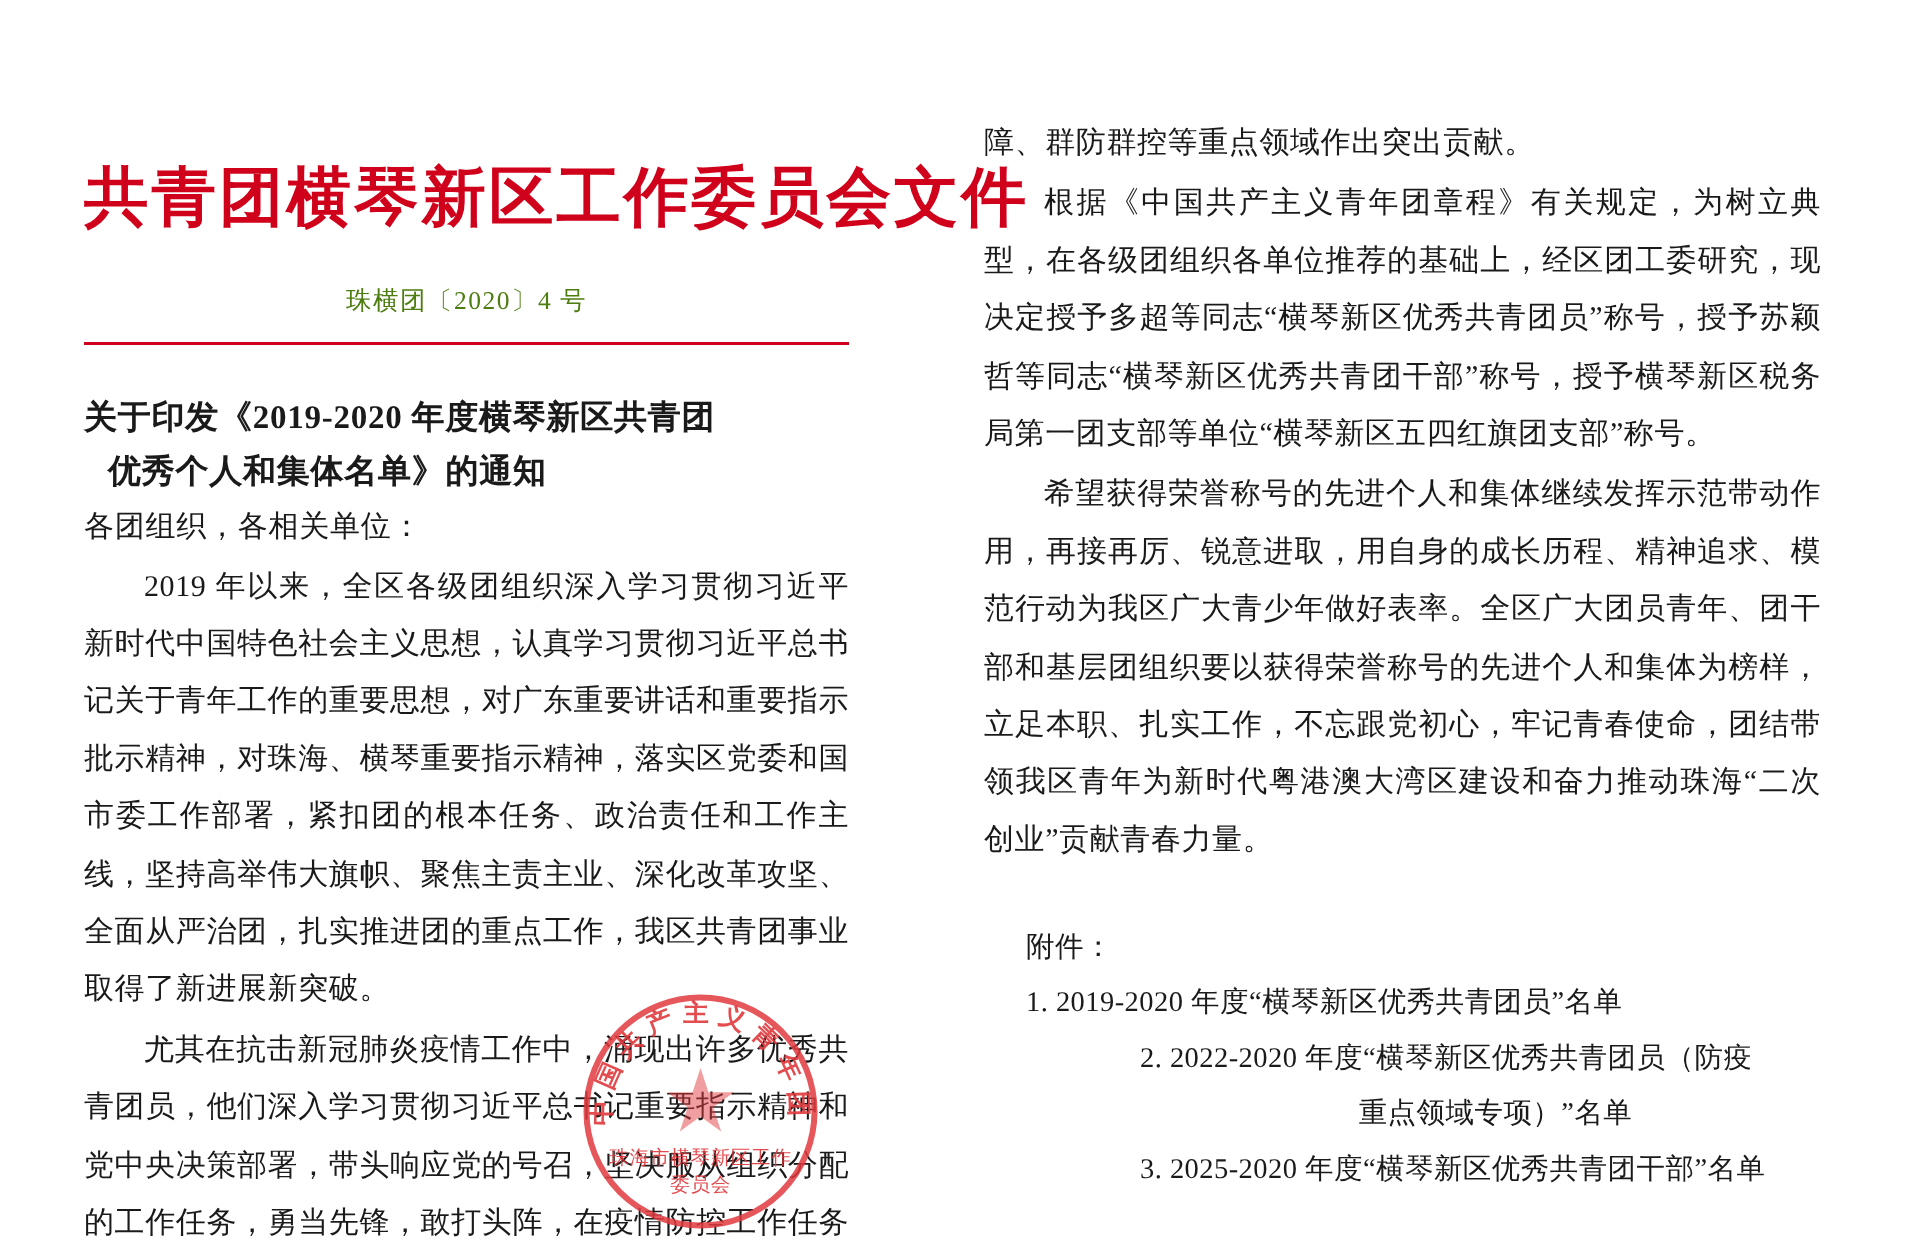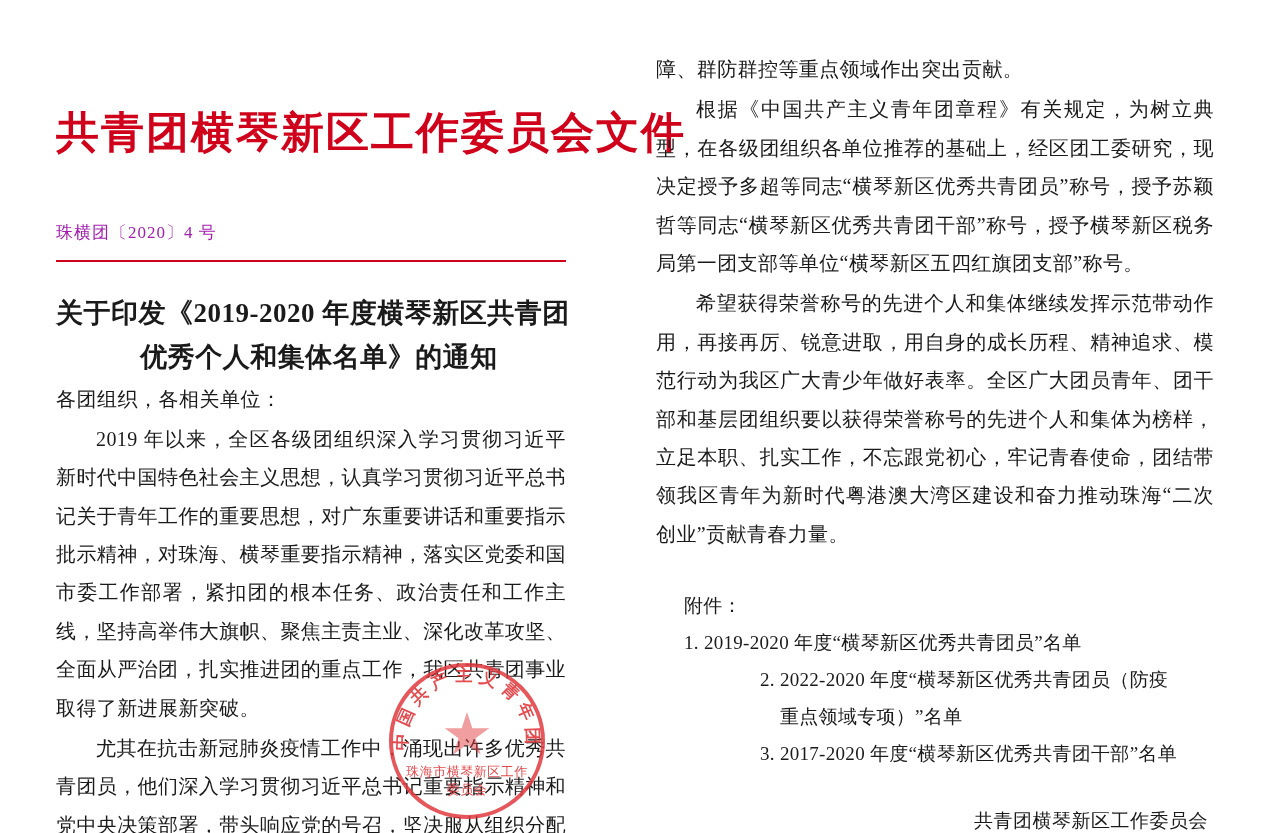--- a/index.html
+++ b/index.html
@@ -42,39 +42,39 @@
   .masthead-title {
     color: #d0021b;
     font-family: "Liberation Serif", serif;
     font-weight: bold;
     font-size: 43px;
     letter-spacing: 2px;
     line-height: 1.15;
     white-space: nowrap;
   }
   .doc-number {
-    margin-top: 64px;
-    text-align: left;
+    margin-top: 32px;
+    text-align: center;
     font-size: 17px;
     letter-spacing: 1px;
-    color: #a21caf;
+    color: #4d7c0f;
   }
   .red-rule {
     margin-top: 16px;
     height: 2px;
     background: #d0021b;
     width: 100%;
   }
 
   
   .doc-title {
     margin-top: 30px;
-    text-align: center;
+    text-align: left;
     font-weight: bold;
-    font-size: 27px;
+    font-size: 22px;
     line-height: 1.62;
     letter-spacing: 0.5px;
   }
   .doc-title .line {
     display: block;
     white-space: nowrap;
   }
   .doc-title .line2 {
     padding-left: 16px;
   }
@@ -98,42 +98,42 @@
   .col-left p.body-para { margin-top: 2px; }
   .col-right p.body-para { margin-top: 2px; }
 
   .col-right .first-line {
     margin: 0;
     font-size: 20px;
     line-height: 1.92;
     letter-spacing: 0.4px;
     text-align: justify;
   }
-  .col-right-top { margin-top: 50px; }
+  .col-right-top { margin-top: 76px; }
 
   
   .attachments {
     margin-top: 34px;
     font-size: 19px;
     line-height: 1.95;
     letter-spacing: 0.3px;
     padding-left: 28px;
   }
   .att-row {
     display: flex;
     white-space: nowrap;
     flex-direction: column;
   }
   .att-label {
     width: 76px;
     flex: none;
   }
   .att-text { flex: 1; }
   .att-indent { padding-left: 76px; }
-  .att-wrap-indent { padding-left: 96px; }
+  .att-wrap-indent { padding-left: 96px; text-align: center; }
 
   
   .signature {
     margin-top: 30px;
     text-align: right;
     font-size: 19px;
     line-height: 2.0;
     letter-spacing: 0.5px;
     padding-right: 6px;
     position: relative;
@@ -192,21 +192,21 @@
         <span class="att-label">附件：</span>
         <span class="att-text"><span>1.</span> <span>2019-2020 年度“横琴新区优秀共青团员”名单</span></span>
       </div>
       <div class="att-row att-indent">
         <span class="att-text"><span>2.</span> <span>2022-2020 年度“横琴新区优秀共青团员（防疫</span></span>
       </div>
       <div class="att-row att-wrap-indent">
         <span class="att-text">重点领域专项）”名单</span>
       </div>
       <div class="att-row att-indent">
-        <span class="att-text"><span>3.</span> <span>2017-2020 年度“横琴新区优秀共青团干部”名单</span></span>
+        <span class="att-text"><span>3.</span> <span>2025-2020 年度“横琴新区优秀共青团干部”名单</span></span>
       </div>
     </div>
 
     <div class="signature">
       <div>共青团横琴新区工作委员会</div>
 
     </div>
 
   </div>
 

